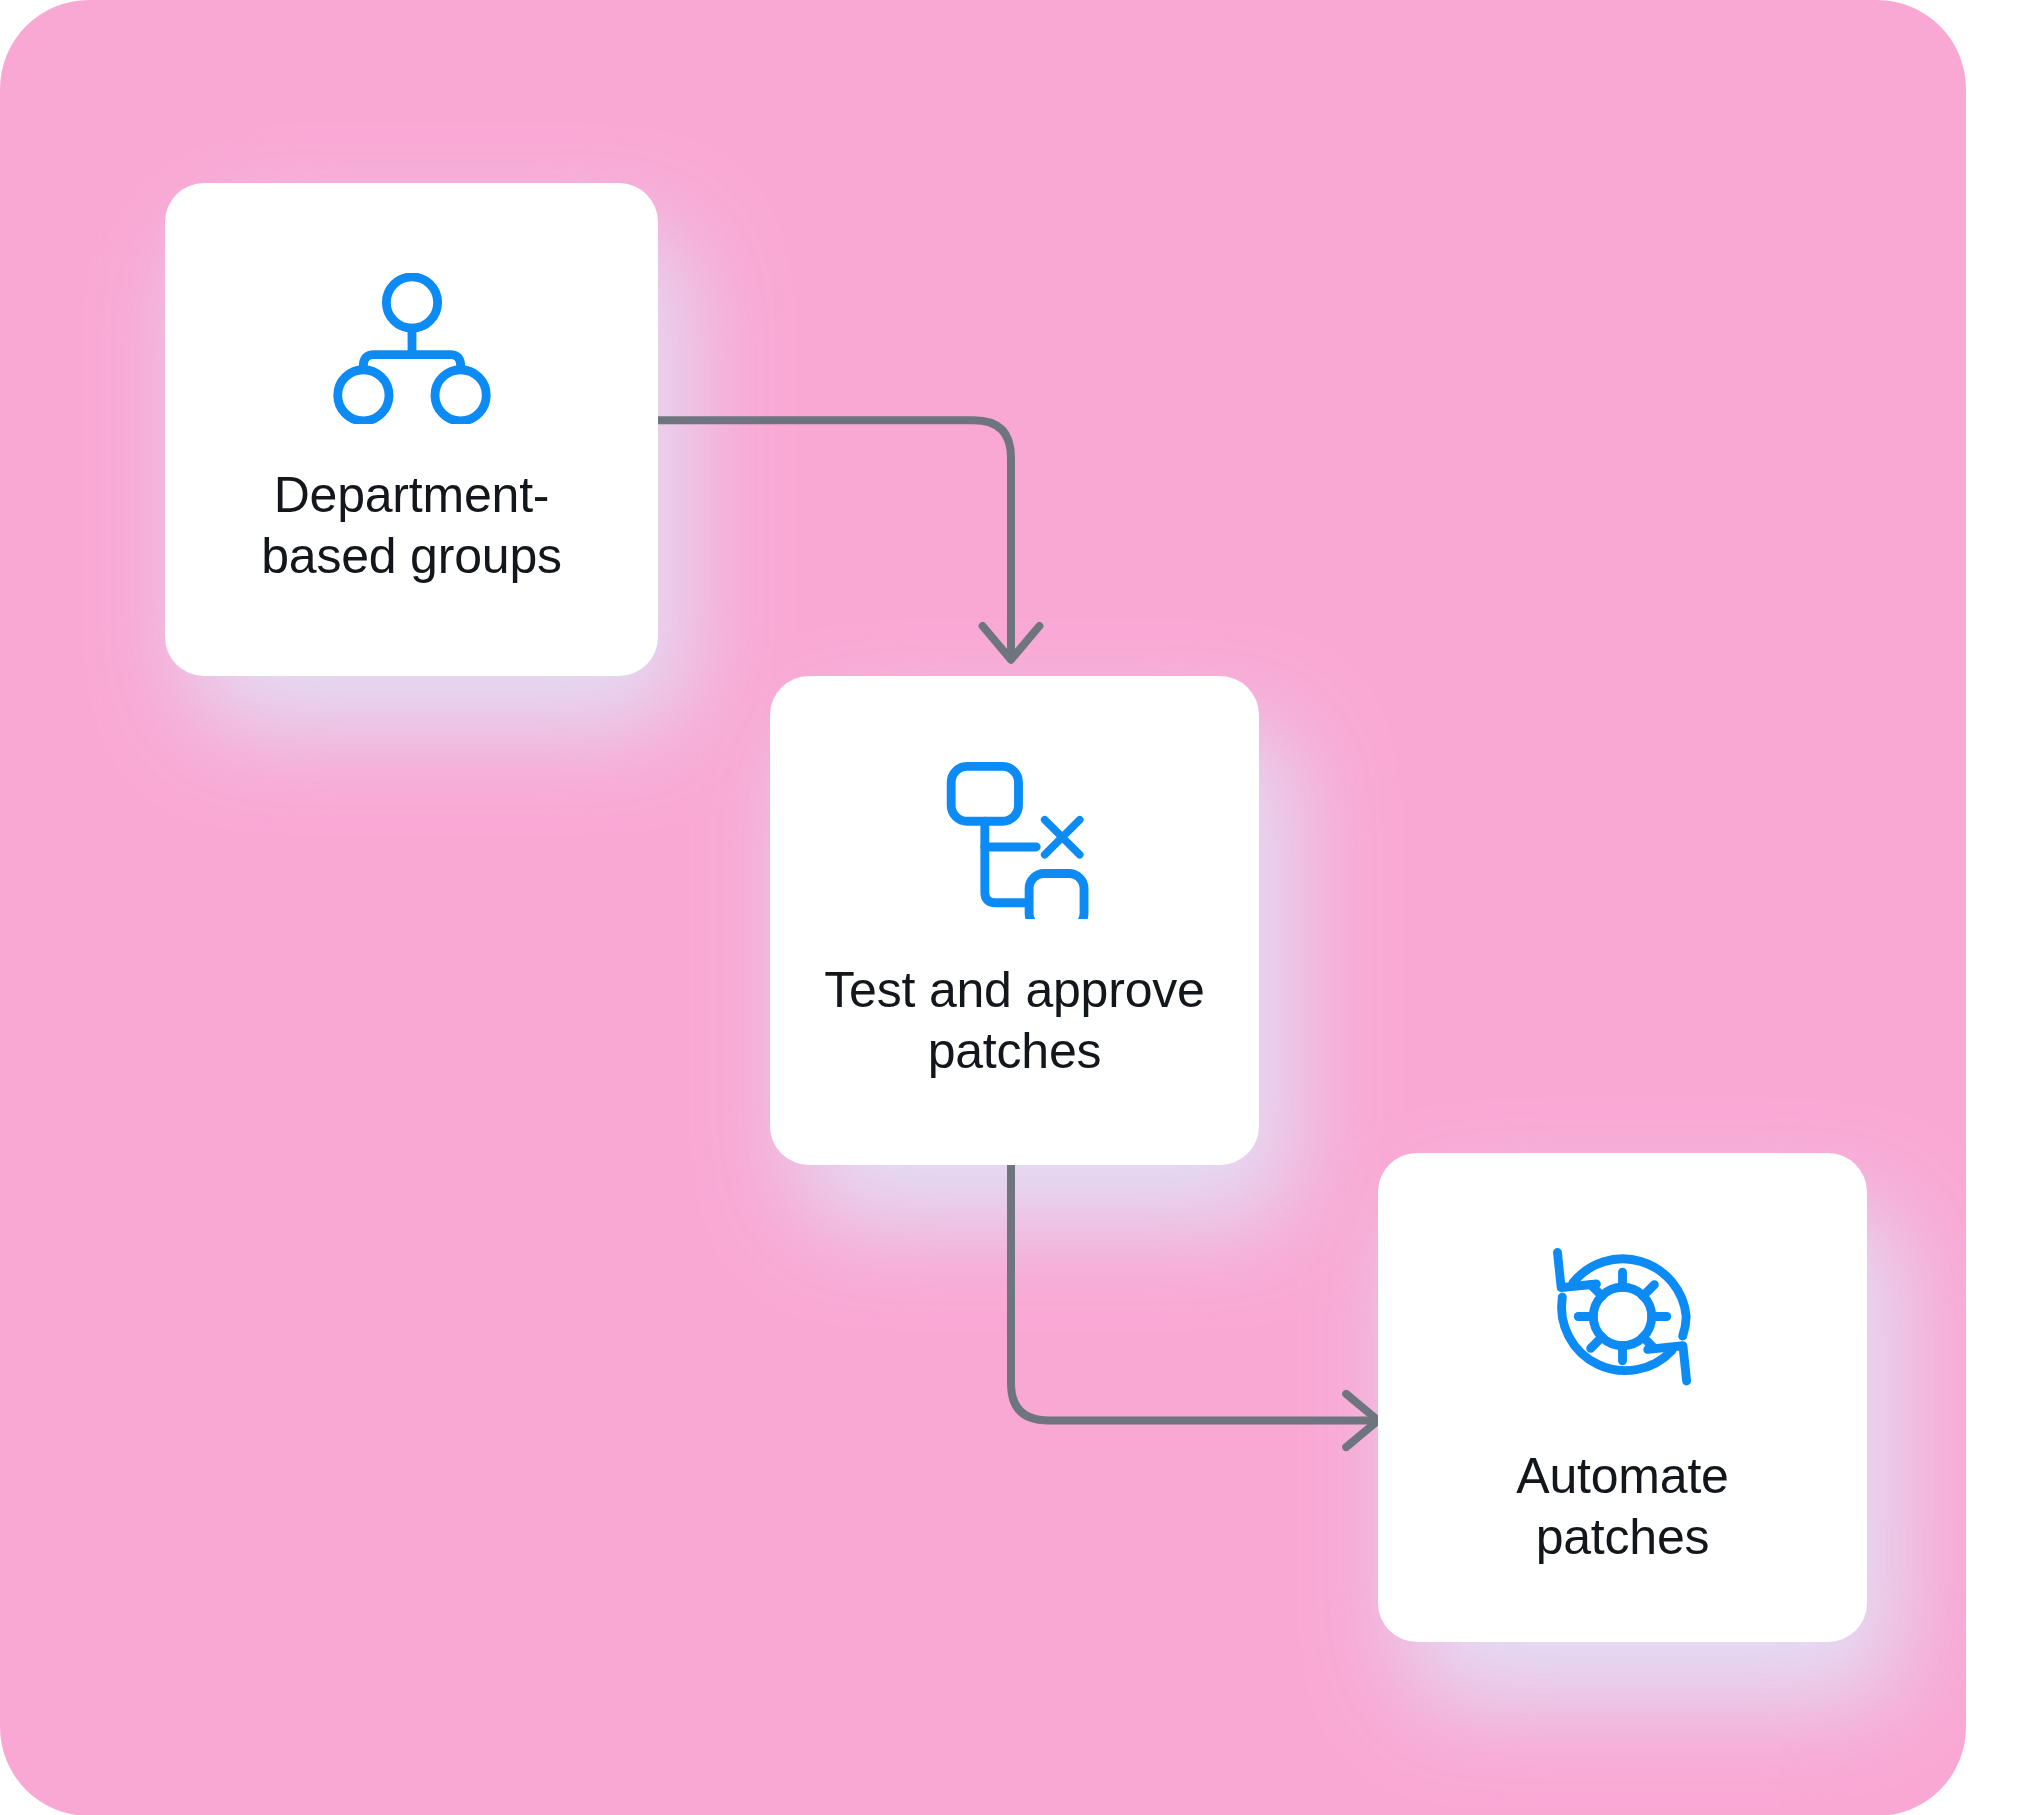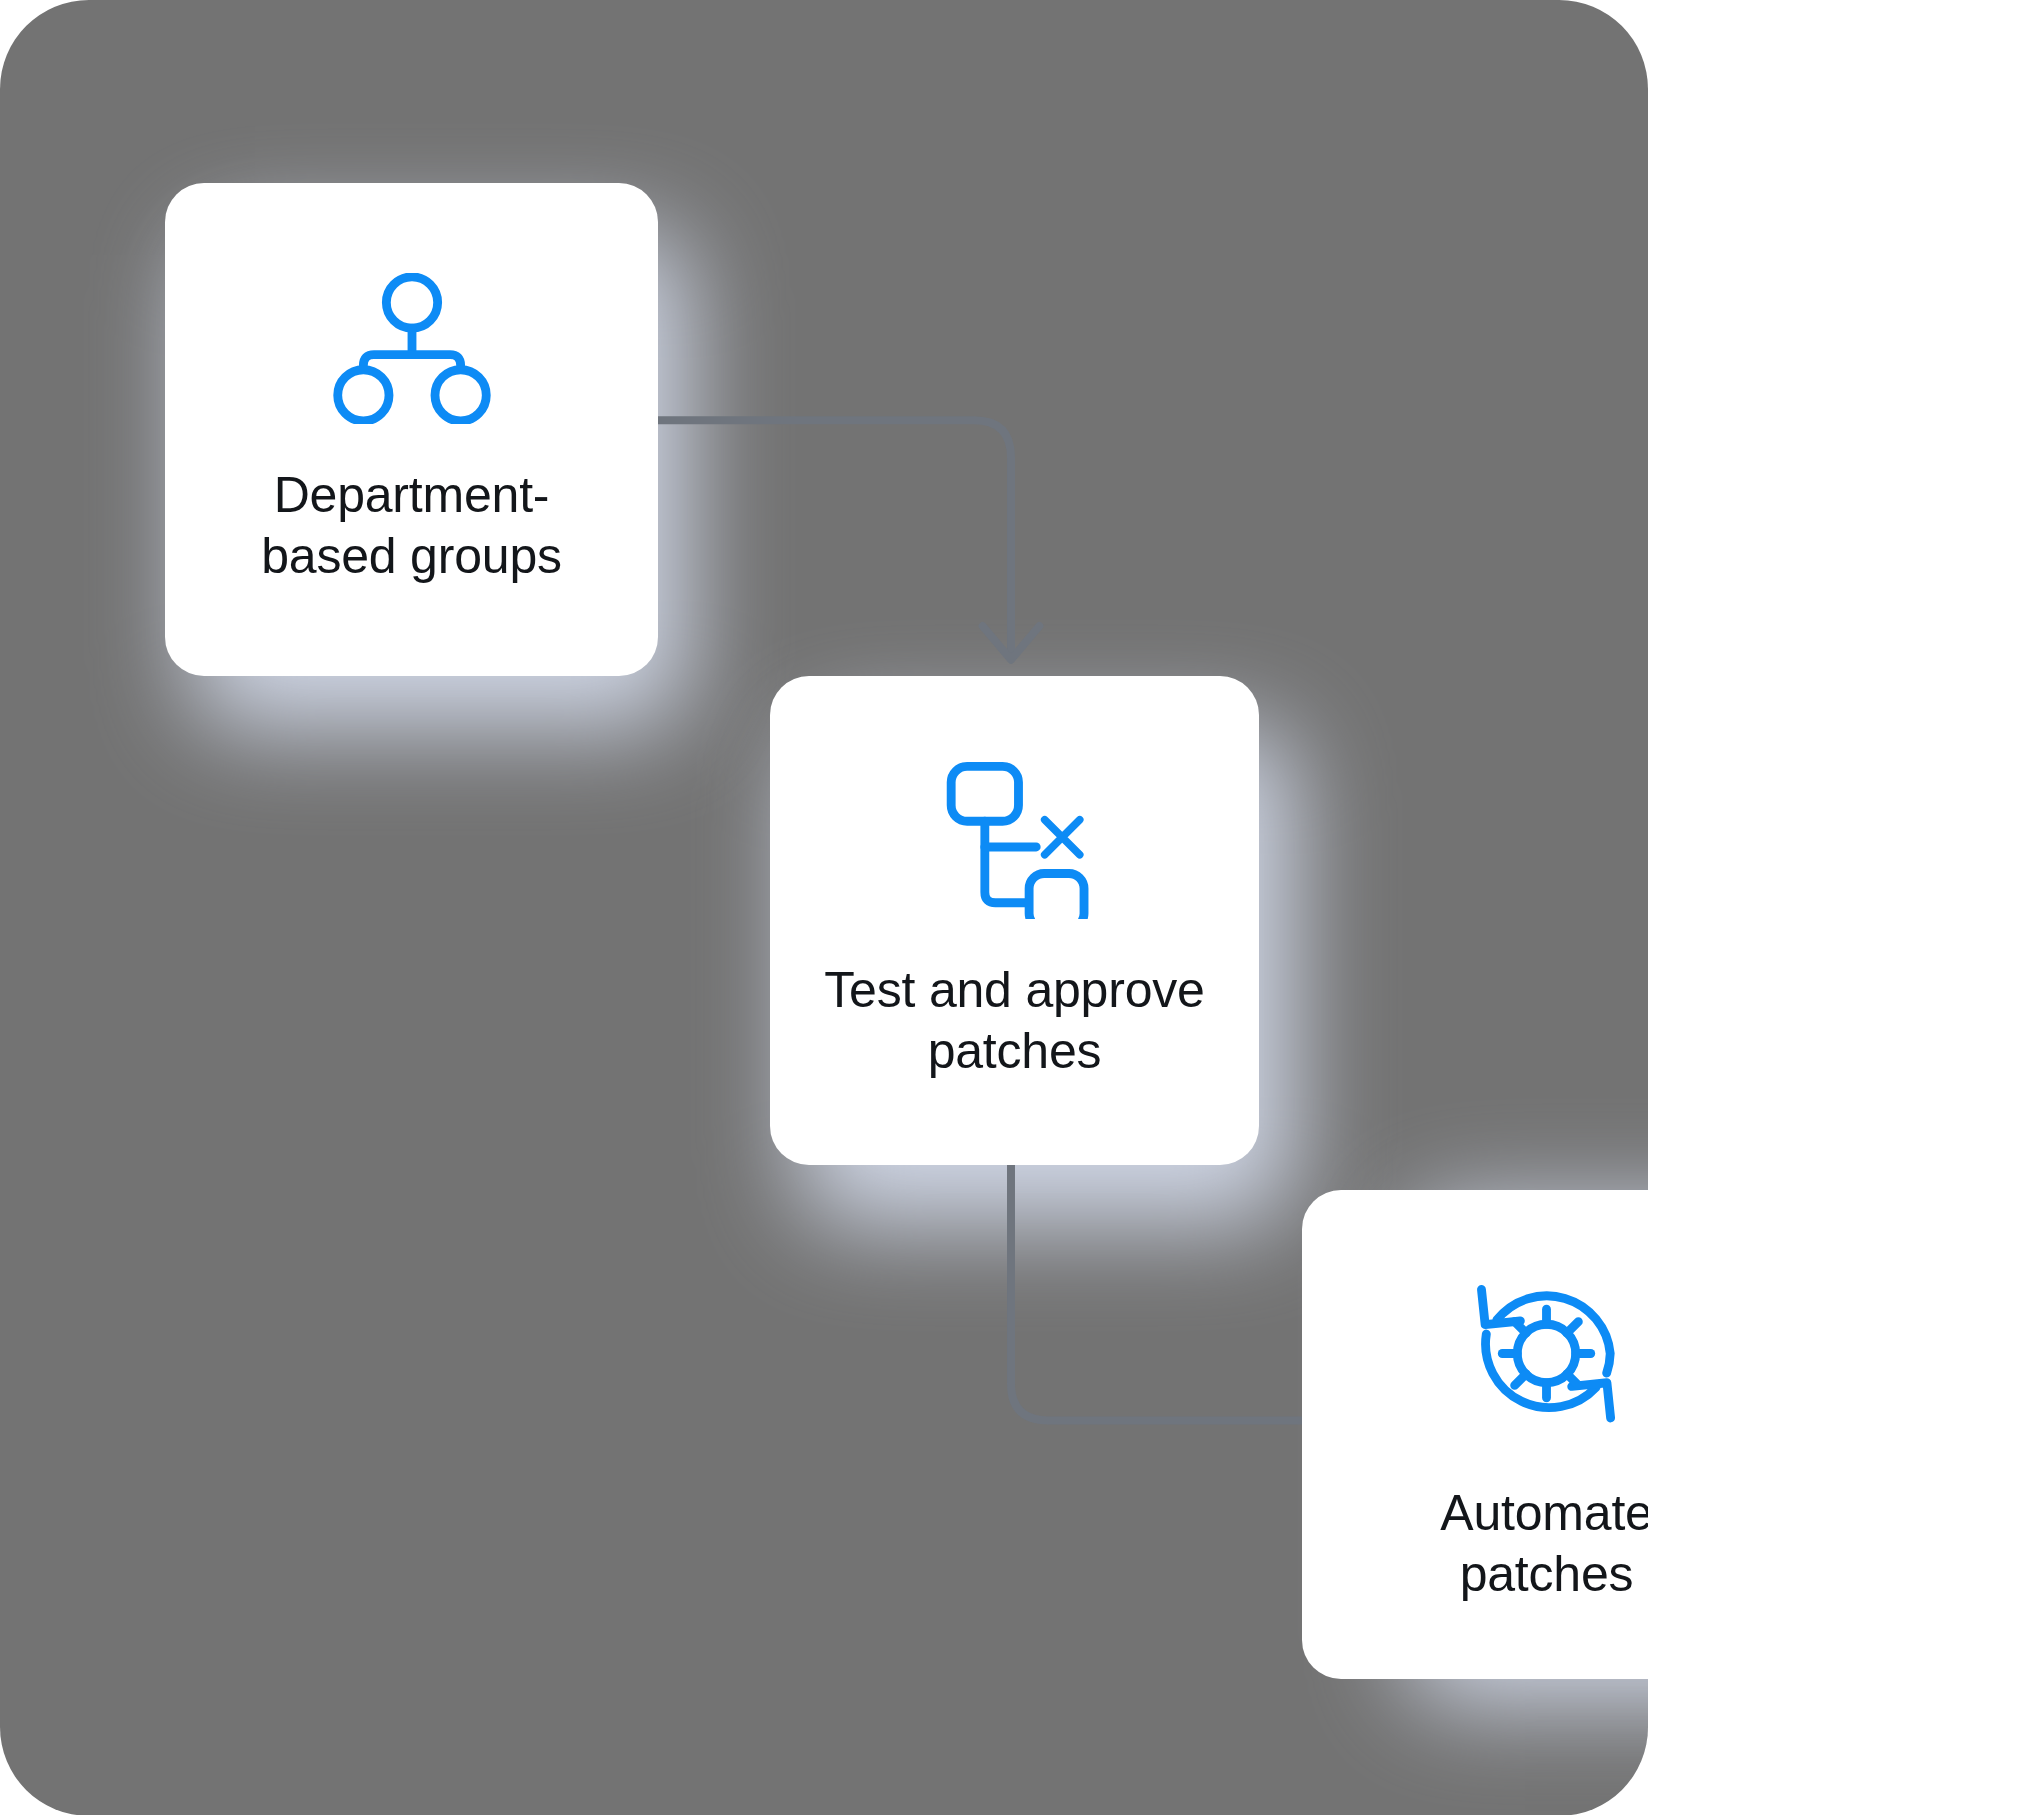--- a/index.html
+++ b/index.html
@@ -4,22 +4,22 @@
 <style>
   * { margin:0; padding:0; box-sizing:border-box; }
   html, body {
     width:2022px; height:1816px;
     background:#ffffff;
     font-family:"Liberation Sans", sans-serif;
     overflow:hidden;
   }
   #stage {
     position:relative;
-    width:1648px; height:1816px;
-    background:#737373;
+    width:1966px; height:1816px;
+    background:#f9a8d4;
     border-radius:89px;
     overflow:hidden;
   }
   
   .glow {
     position:absolute;
     border-radius:53px;
     background:#dfe7f9;
     filter:blur(49px);
     opacity:.85;
@@ -101,21 +101,21 @@
         <path d="M54 70 V 150 Q 54 162 66 162 H 104" stroke="#0d8bf5" stroke-width="10" fill="none" stroke-linecap="round" stroke-linejoin="round"></path>
         <path d="M54 99 H 112" stroke="#0d8bf5" stroke-width="10" stroke-linecap="round"></path>
         <path d="M131 70 L 177 116 M177 70 L 131 116" stroke="#0d8bf5" stroke-width="10" stroke-linecap="round" transform="translate(-10,-4) scale(0.86) translate(22,14)"></path>
         <rect x="104" y="131" width="62" height="62" rx="17" stroke="#0d8bf5" stroke-width="10" fill="#fff" transform="translate(0,-2)"></rect>
       </svg>
     </span>
     <span class="label">Test and approve
 patches</span>
   </div>
 
-  <div class="card" style="left:1302px; top:1153px; width:489px; height:489px;margin-top:37px;">
+  <div class="card" style="left:1378px; top:1153px; width:489px; height:489px;">
     <span class="icon-wrap">
       <svg width="177" height="177" viewBox="0 0 200 200" fill="none">
 
         <path d="M 44 62 A 72 72 0 0 1 172 100 A 72 72 0 0 1 168 122" stroke="#0d8bf5" stroke-width="10" fill="none" stroke-linecap="round"></path>
         <path d="M 32 78 A 72 72 0 0 0 156 138" stroke="#0d8bf5" stroke-width="10" fill="none" stroke-linecap="round"></path>
 
         <path d="M 30 26 L 30 66 L 70 66" stroke="#0d8bf5" stroke-width="10" fill="none" stroke-linecap="round" stroke-linejoin="round" transform="rotate(-6 44 60)"></path>
 
         <path d="M 130 134 L 170 134 L 170 174" stroke="#0d8bf5" stroke-width="10" fill="none" stroke-linecap="round" stroke-linejoin="round" transform="rotate(-6 160 150)"></path>
 

